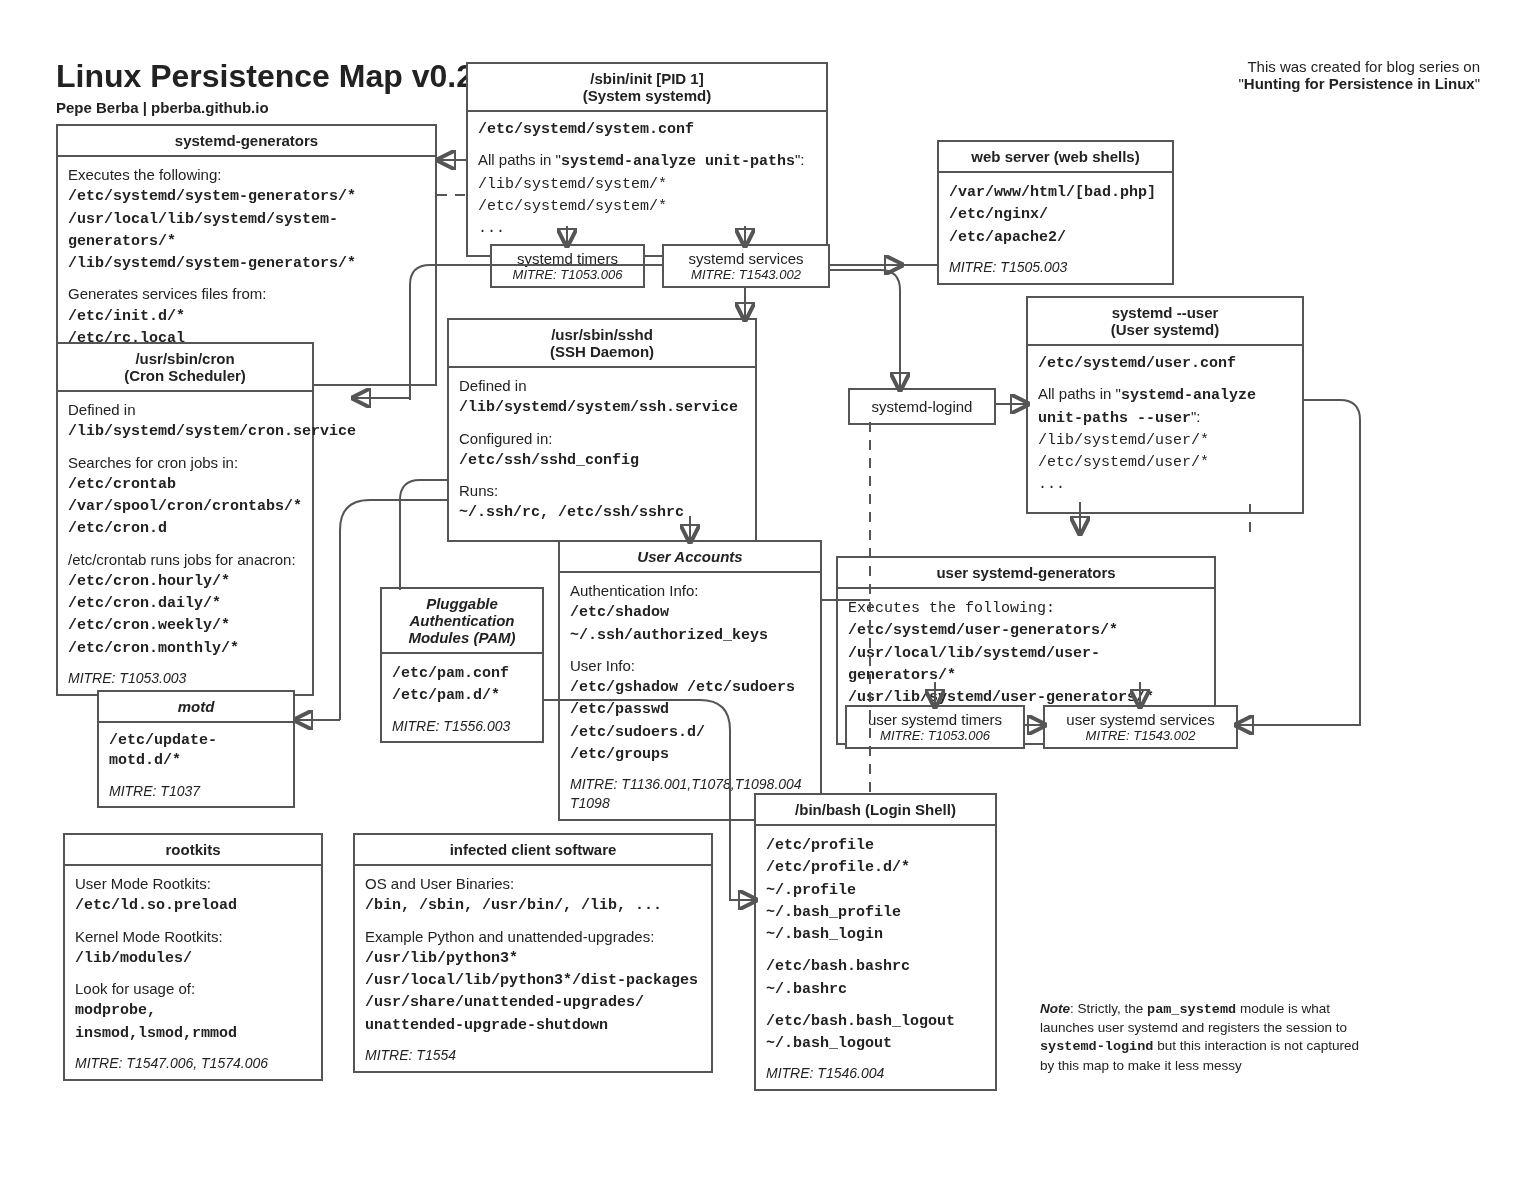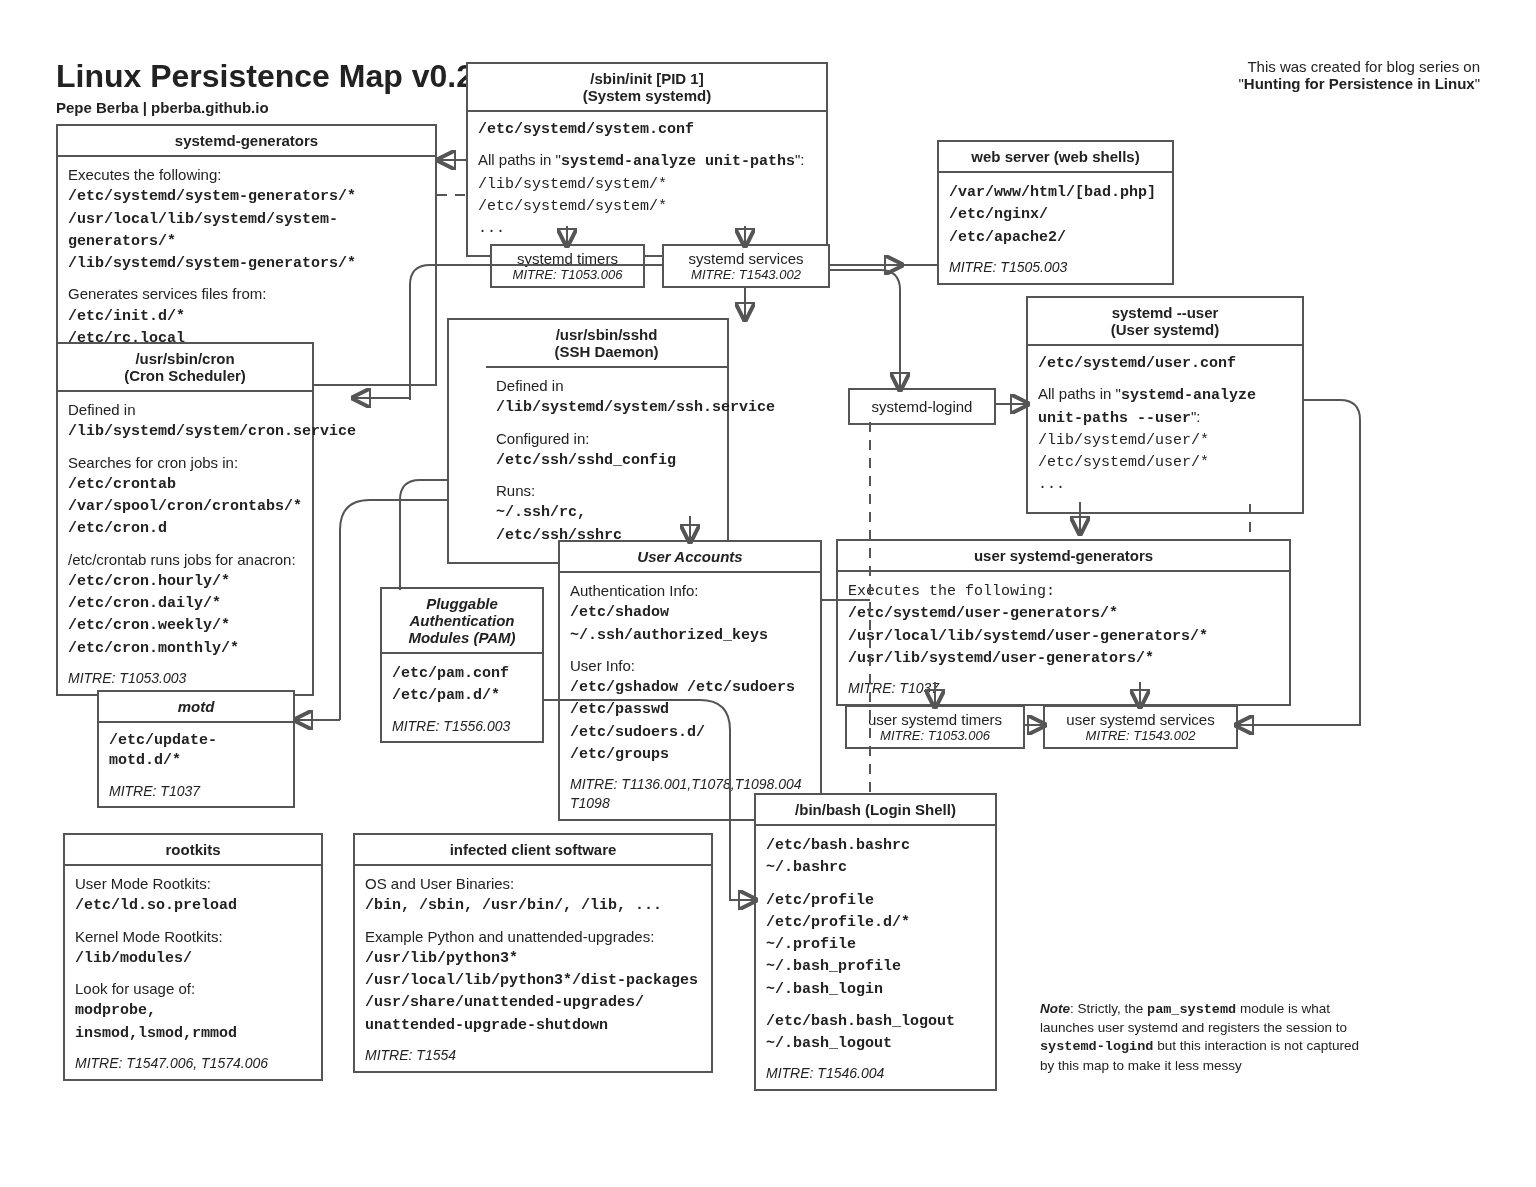--- a/index.html
+++ b/index.html
@@ -104,21 +104,21 @@
 
   <div class="node" style="left:380px;top:587px;width:164px;">
     <div class="hdr italic"><span>Pluggable</span><br><span>Authentication</span><br><span>Modules (PAM)</span></div>
     <div class="body">
       <span class="mono">/etc/pam.conf</span><br>
       <span class="mono">/etc/pam.d/*</span>
       <div class="mitre" style="margin-top:10px;">MITRE: T1556.003</div>
     </div>
   </div>
 
-  <div class="node" style="left:447px;top:318px;width:282px;padding-left:37px;">
+  <div class="node" style="left:447px;top:318px;width:310px;">
     <div class="hdr"><span>/usr/sbin/sshd</span><br><span class="sub">(SSH Daemon)</span></div>
     <div class="body">
       <div class="para"><span>Defined in</span><br><span class="mono">/lib/systemd/system/ssh.service</span></div>
       <div class="para"><span>Configured in:</span><br><span class="mono">/etc/ssh/sshd_config</span></div>
       <div class="para"><span>Runs:</span><br><span class="mono">~/.ssh/rc, /etc/ssh/sshrc</span></div>
     </div>
   </div>
 
   <div class="node" style="left:558px;top:540px;width:264px;">
     <div class="hdr italic">User Accounts</div>
@@ -152,21 +152,21 @@
     <div class="hdr"><span>systemd --user</span><br><span class="sub">(User systemd)</span></div>
     <div class="body">
       <div class="para mono">/etc/systemd/user.conf</div>
       <div class="para"><span>All paths in "</span><span class="mono">systemd-analyze unit-paths --user</span><span>":</span><br>
         <span class="mono-nb">/lib/systemd/user/*</span><br>
         <span class="mono-nb">/etc/systemd/user/*</span><br>
         <span class="mono-nb">...</span></div>
     </div>
   </div>
 
-  <div class="node" style="left:836px;top:539px;width:455px;">
+  <div class="node" style="left:836px;top:556px;width:380px;">
     <div class="hdr">user systemd-generators</div>
     <div class="body">
       <span class="mono-nb">Executes the following:</span><br>
       <span class="mono">/etc/systemd/user-generators/*</span><br>
       <span class="mono">/usr/local/lib/systemd/user-generators/*</span><br>
       <span class="mono">/usr/lib/systemd/user-generators/*</span>
       <div class="mitre" style="margin-top:10px;">MITRE: T1037</div>
     </div>
   </div>
 
@@ -175,22 +175,22 @@
       <div class="m">MITRE: T1053.006</div>
   </div>
   <div class="small-node" style="left:1043px;top:705px;width:195px;">
     <div>user systemd services</div>
       <div class="m">MITRE: T1543.002</div>
   </div>
 
   <div class="node" style="left:754px;top:793px;width:243px;">
     <div class="hdr">/bin/bash (Login Shell)</div>
     <div class="body">
+      <div class="para"><span class="mono">/etc/profile</span><br><span class="mono">/etc/profile.d/*</span><br><span class="mono">~/.profile</span><br><span class="mono">~/.bash_profile</span><br><span class="mono">~/.bash_login</span></div>
       <div class="para"><span class="mono">/etc/bash.bashrc</span><br><span class="mono">~/.bashrc</span></div>
-      <div class="para"><span class="mono">/etc/profile</span><br><span class="mono">/etc/profile.d/*</span><br><span class="mono">~/.profile</span><br><span class="mono">~/.bash_profile</span><br><span class="mono">~/.bash_login</span></div>
       <div class="para"><span class="mono">/etc/bash.bash_logout</span><br><span class="mono">~/.bash_logout</span></div>
       <div class="mitre">MITRE: T1546.004</div>
     </div>
   </div>
 
   <div class="node" style="left:63px;top:833px;width:260px;">
     <div class="hdr">rootkits</div>
     <div class="body">
       <div class="para"><span>User Mode Rootkits:</span><br><span class="mono">/etc/ld.so.preload</span></div>
       <div class="para"><span>Kernel Mode Rootkits:</span><br><span class="mono">/lib/modules/</span></div>

